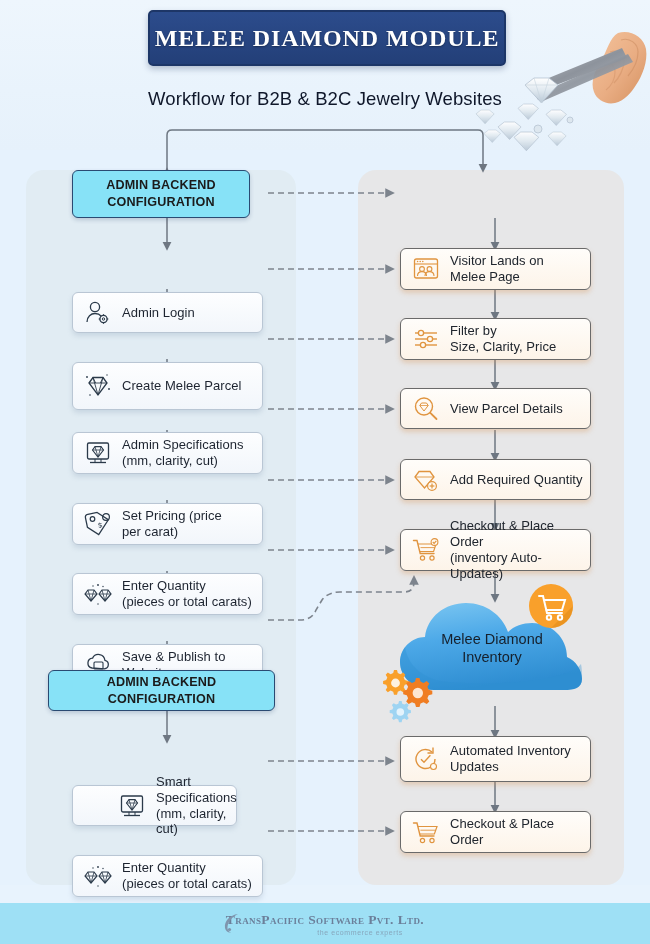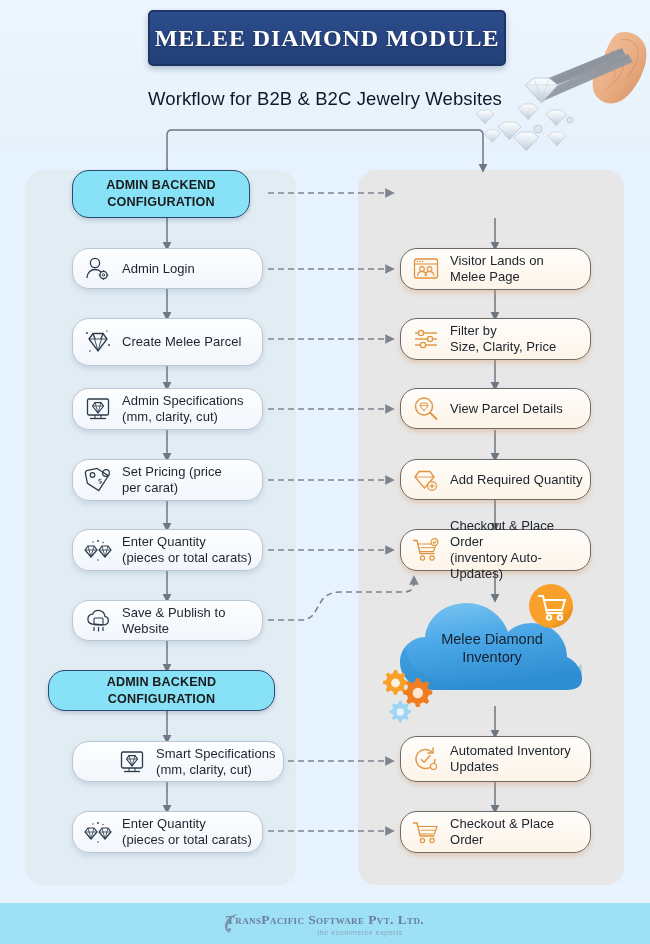--- a/index.html
+++ b/index.html
@@ -49,32 +49,32 @@
   
   .panel{position:absolute;border-radius:18px;}
   .panel-left{left:26px;top:170px;width:270px;height:715px;background:#dfeaef;opacity:.78;}
   .panel-right{left:358px;top:170px;width:266px;height:715px;background:#e6e5e4;opacity:.85;}
 
   
   .wires{position:absolute;left:0;top:0;width:650px;height:944px;pointer-events:none;}
 
   
   .node{position:absolute;box-sizing:border-box;display:flex;align-items:center;
-    border-radius:17px;}
+    border-radius:6px;}
 
   .hdr{justify-content:center;text-align:center;border-width:1.6px;border-style:solid;}
   .hdr .lbl{font-size:12.6px;font-weight:bold;line-height:1.35;color:#1b1b1b;letter-spacing:.15px;}
   .hdr-blue{background:#87e2f7;border-color:#2a4a72;
     box-shadow:0 2px 4px rgba(40,70,110,.22);}
   .hdr-orange{background:#f9b957;border-color:#2a2a2a;
     box-shadow:0 2px 4px rgba(120,80,20,.22);}
 
   .step{border-width:1.2px;border-style:solid;padding-left:10px;gap:9px;}
   .step-left{background:linear-gradient(180deg,#fdfeff 0%,#f2f6fb 100%);
-    border-color:#b9c6d4;box-shadow:0 3px 5px rgba(120,140,170,.22);}
+    border-color:#b9c6d4;box-shadow:0 3px 5px rgba(120,140,170,.22);margin-top:44px;}
   .step-right{background:linear-gradient(180deg,#fffdfa 0%,#fdf4e9 100%);
     border-color:#6a6a6a;box-shadow:0 3px 5px rgba(215,150,90,.35);}
   .step .lbl{font-size:13px;line-height:1.22;color:#1d2430;letter-spacing:.05px;}
   .step-right .lbl{color:#20262e;}
   .ico{flex:0 0 auto;width:30px;height:30px;display:block;}
 
   
   .cloud-wrap{position:absolute;left:392px;top:592px;width:200px;height:120px;}
   .cloud-label{position:absolute;left:392px;top:630px;width:200px;text-align:center;
     font-size:14.5px;line-height:1.25;color:#16202c;}
@@ -308,21 +308,21 @@
     </div>
   </div>
 
   <div class="node hdr hdr-blue" style="left:48px;top:670px;width:227px;height:41px;">
     <div class="lbl">
       <div>ADMIN BACKEND</div>
       <div>CONFIGURATION</div>
     </div>
   </div>
 
-  <div class="node step step-left" style="left:72px;top:741px;width:212px;height:41px;padding-left:44px;">
+  <div class="node step step-left" style="left:72px;top:741px;width:165px;height:41px;padding-left:44px;">
     <svg class="ico" viewBox="0 0 30 30">
       <rect x="4.5" y="5" width="21" height="16" rx="1.4" fill="none" stroke="#2b3a4a" stroke-width="1.3"></rect>
       <path d="M9.5 12 L12 8.6 L18 8.6 L20.5 12 L15 19 z" fill="none" stroke="#2b3a4a" stroke-width="1.1"></path>
       <path d="M9.5 12 L20.5 12 M12 8.6 L15 19 L18 8.6" fill="none" stroke="#2b3a4a" stroke-width=".8"></path>
       <line x1="7" y1="24.5" x2="23" y2="24.5" stroke="#2b3a4a" stroke-width="1.3"></line>
       <line x1="12" y1="21" x2="12" y2="24.5" stroke="#2b3a4a" stroke-width="1"></line>
       <line x1="18" y1="21" x2="18" y2="24.5" stroke="#2b3a4a" stroke-width="1"></line>
     </svg>
     <div class="lbl">
       <div>Smart Specifications</div>

